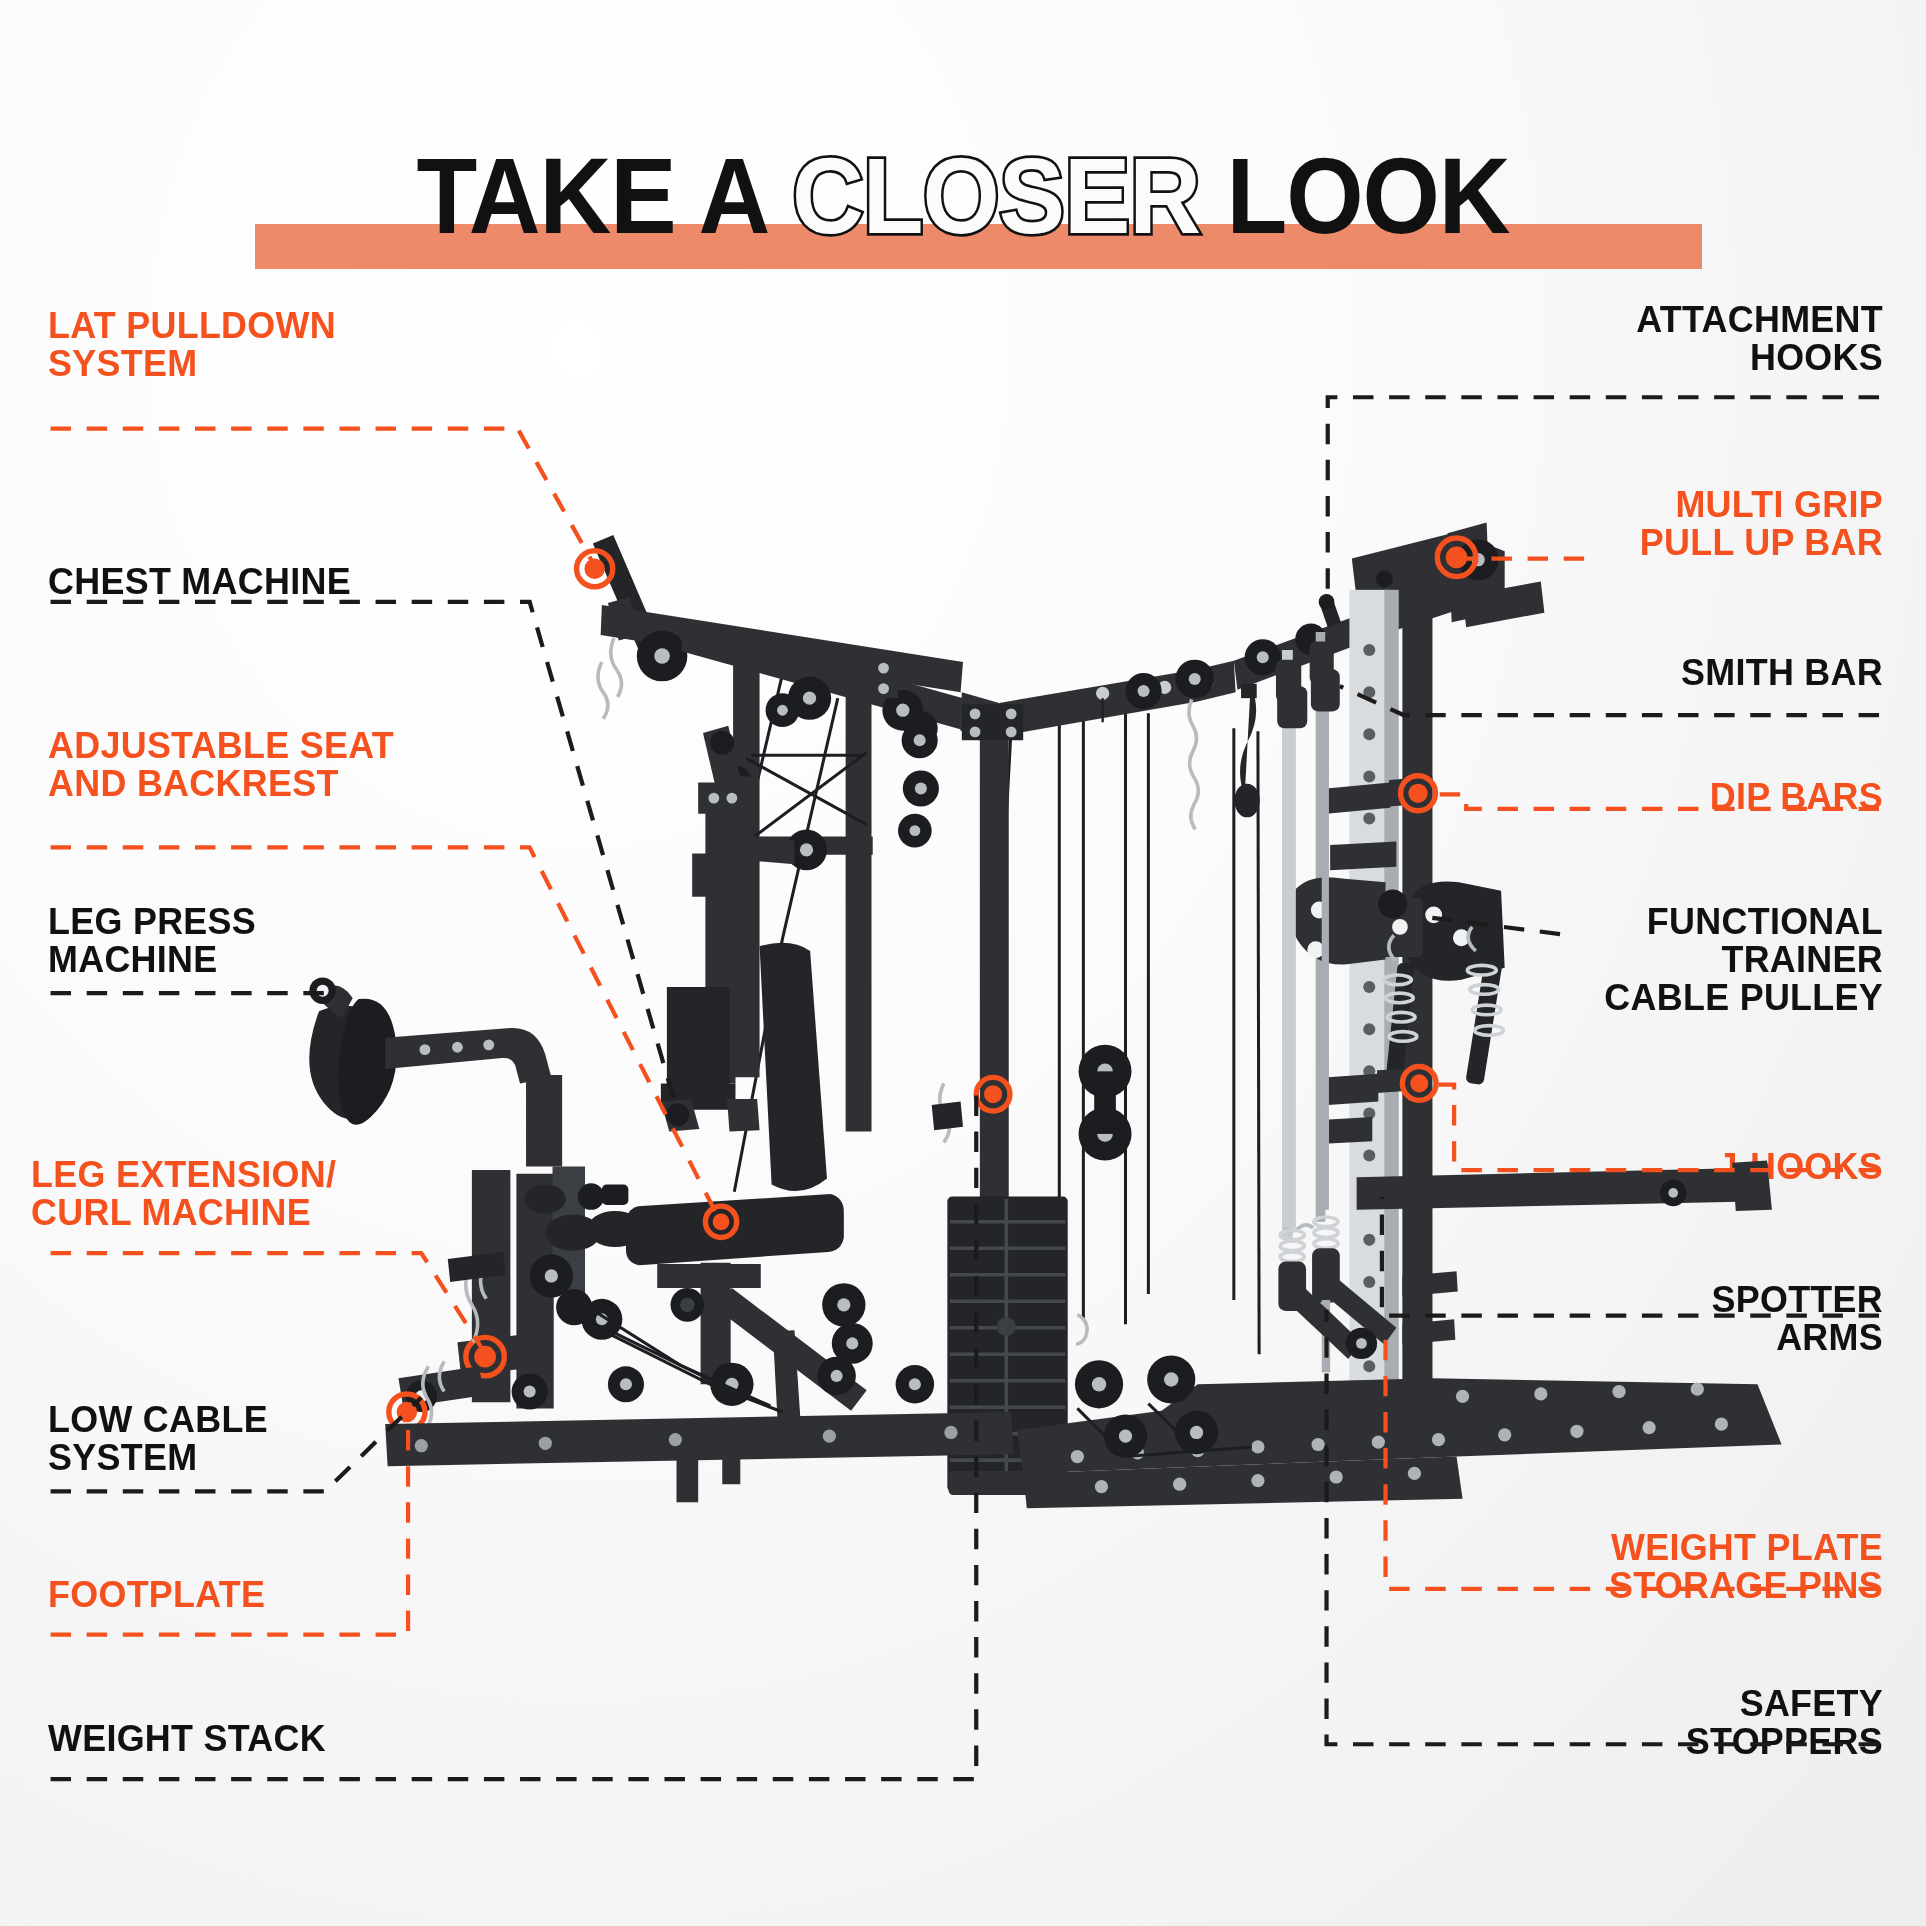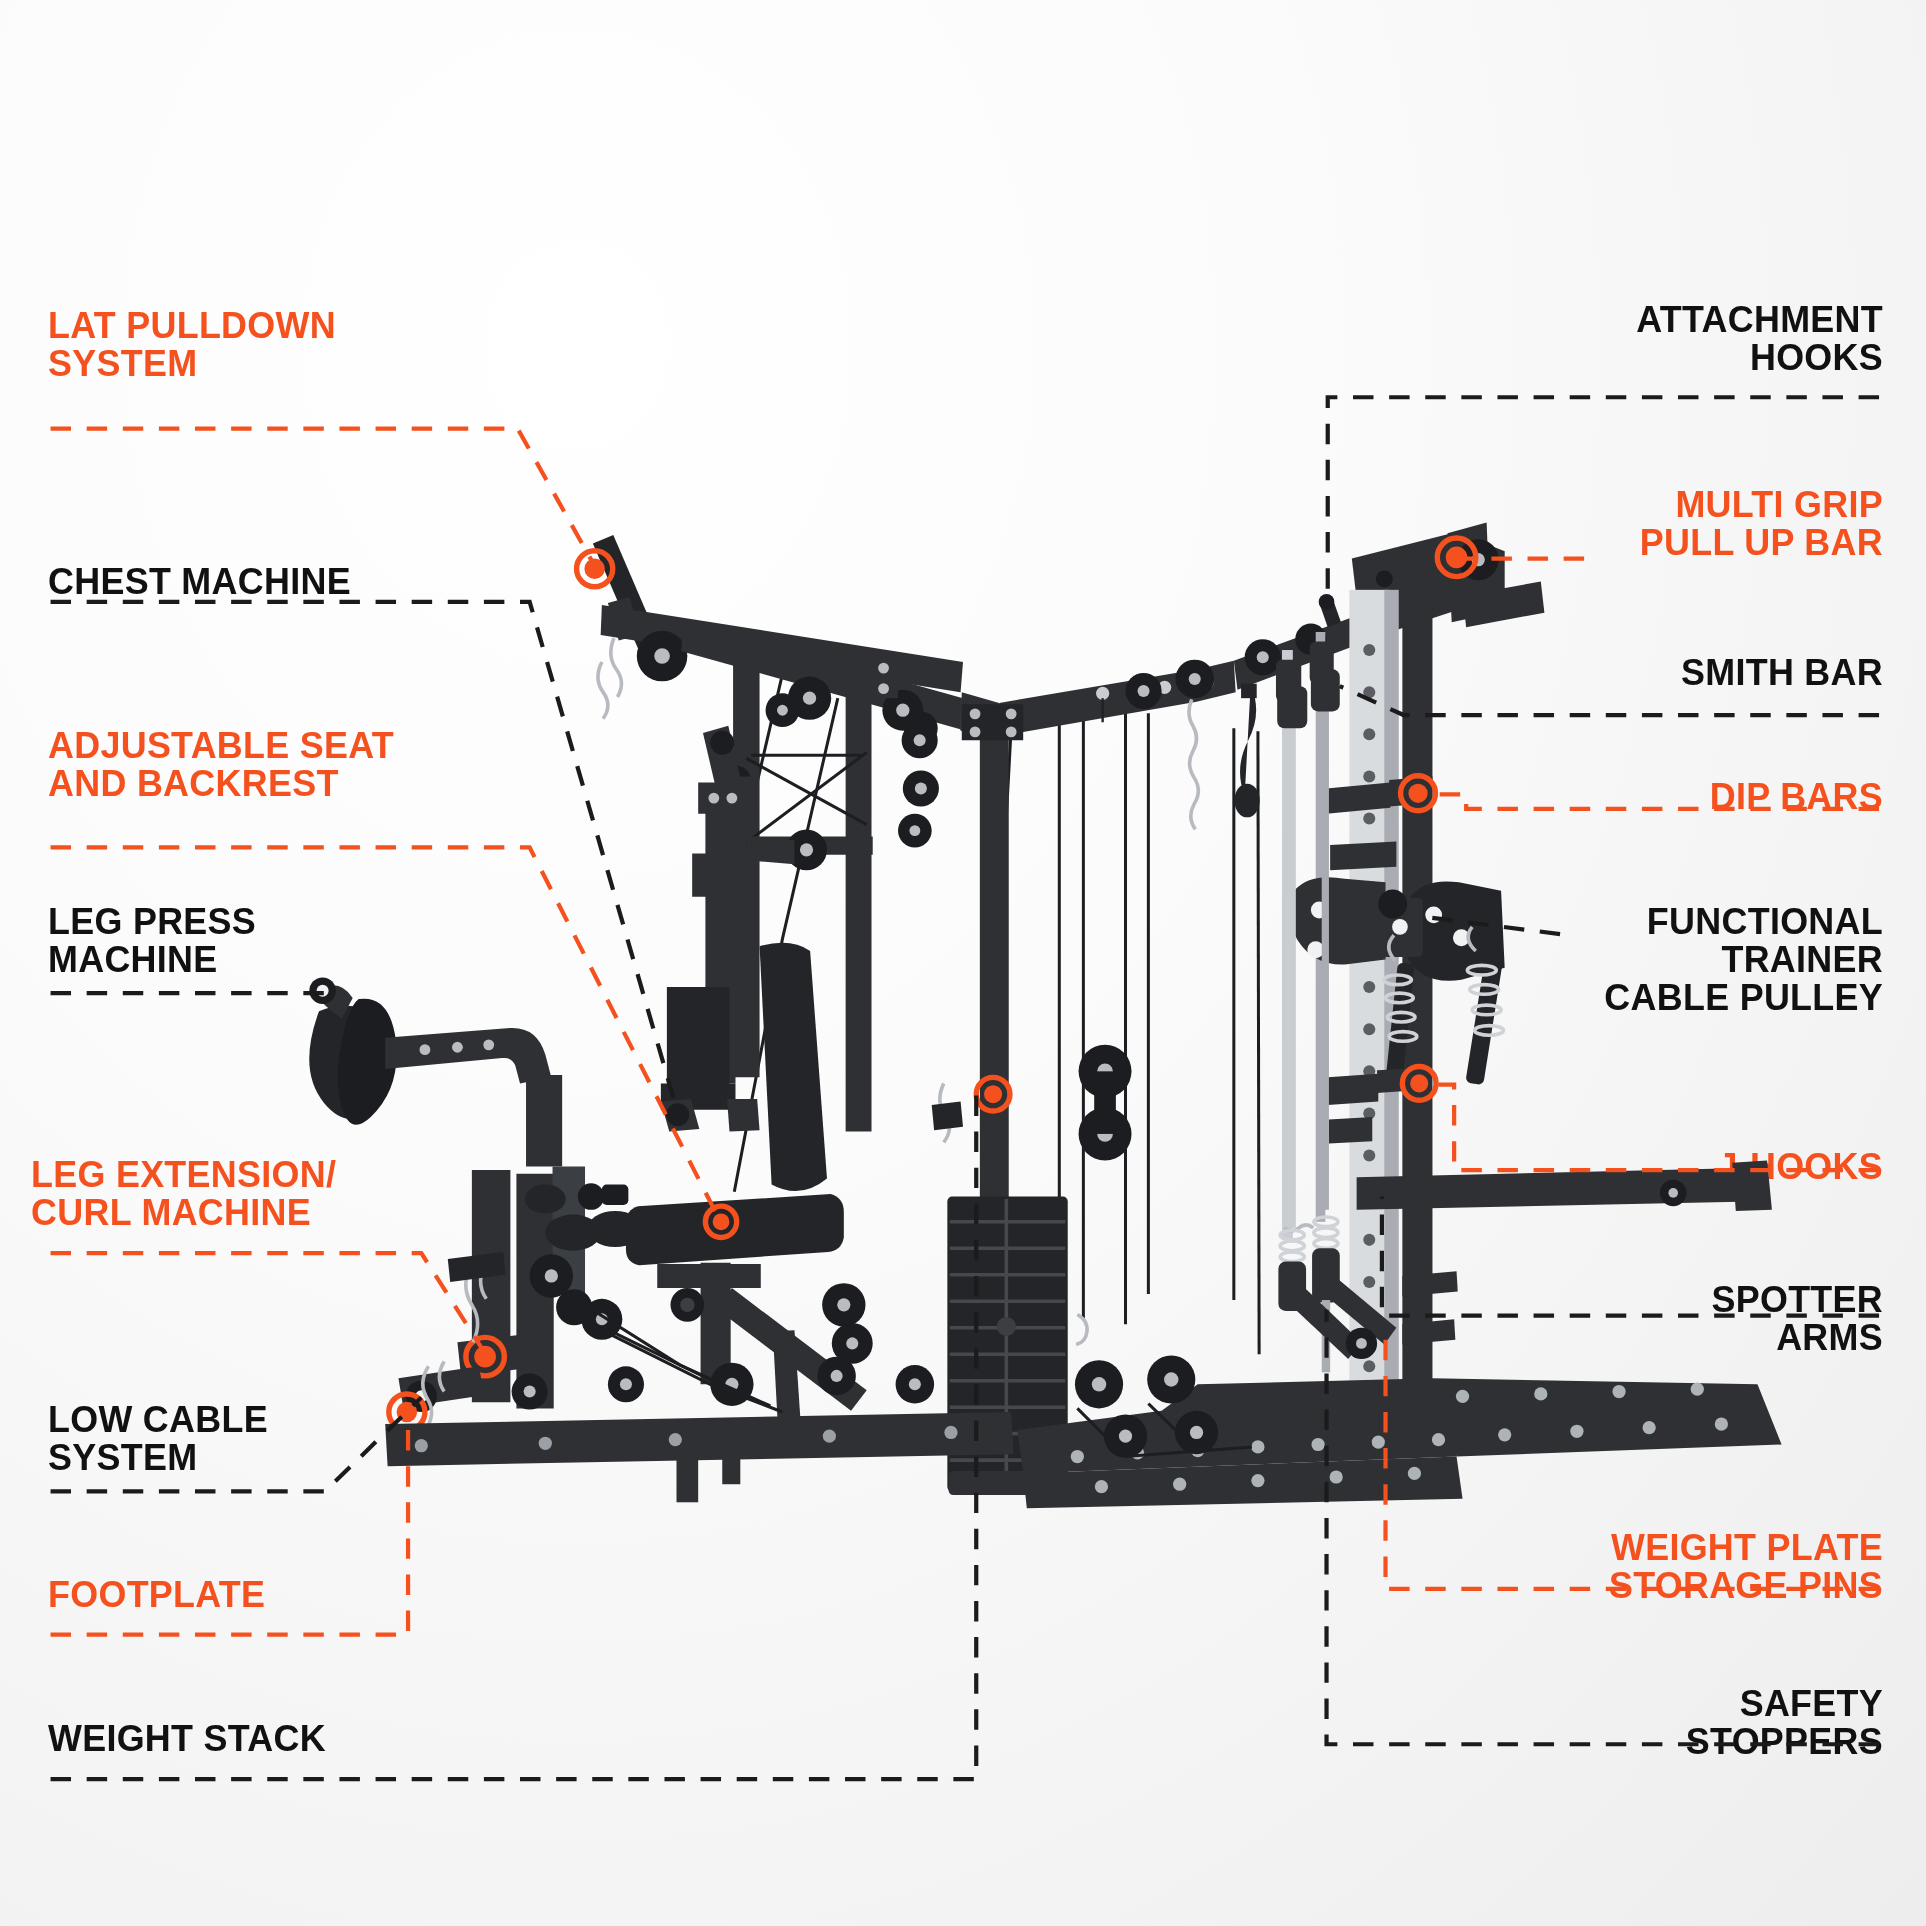--- a/index.html
+++ b/index.html
@@ -78,20 +78,24 @@
   .cable-thin{ fill:none; stroke:#202225; stroke-width:4; }
   .chain    { fill:none; stroke:#b7bbc0; stroke-width:6; }
   .m-orange { fill:#f4511f; }
   .m-orangeR{ fill:none; stroke:#f4511f; stroke-width:9; }
 </style>
 </head>
 <body>
 
 <div id="stage">
 
+  <div id="title-wrap">
+    <div id="title-bar"></div>
+    <div id="title-text"><span class="solid">TAKE A </span><span class="outline">CLOSER</span><span class="solid"> LOOK</span></div>
+  </div>
 
   <div class="label left orange" style="left:48px;  top:307px;  width:457px;">LAT PULLDOWN
 SYSTEM</div>
   <div class="label left black" style="left:48px;  top:563px;  width:457px;">CHEST MACHINE</div>
   <div class="label left orange" style="left:48px;  top:727px; width:482px;">ADJUSTABLE SEAT
 AND BACKREST</div>
   <div class="label left black" style="left:48px;  top:903px; width:457px;">LEG PRESS
 MACHINE</div>
   <div class="label left orange" style="left:31px;  top:1156px; width:494px;">LEG EXTENSION/
 CURL MACHINE</div>

